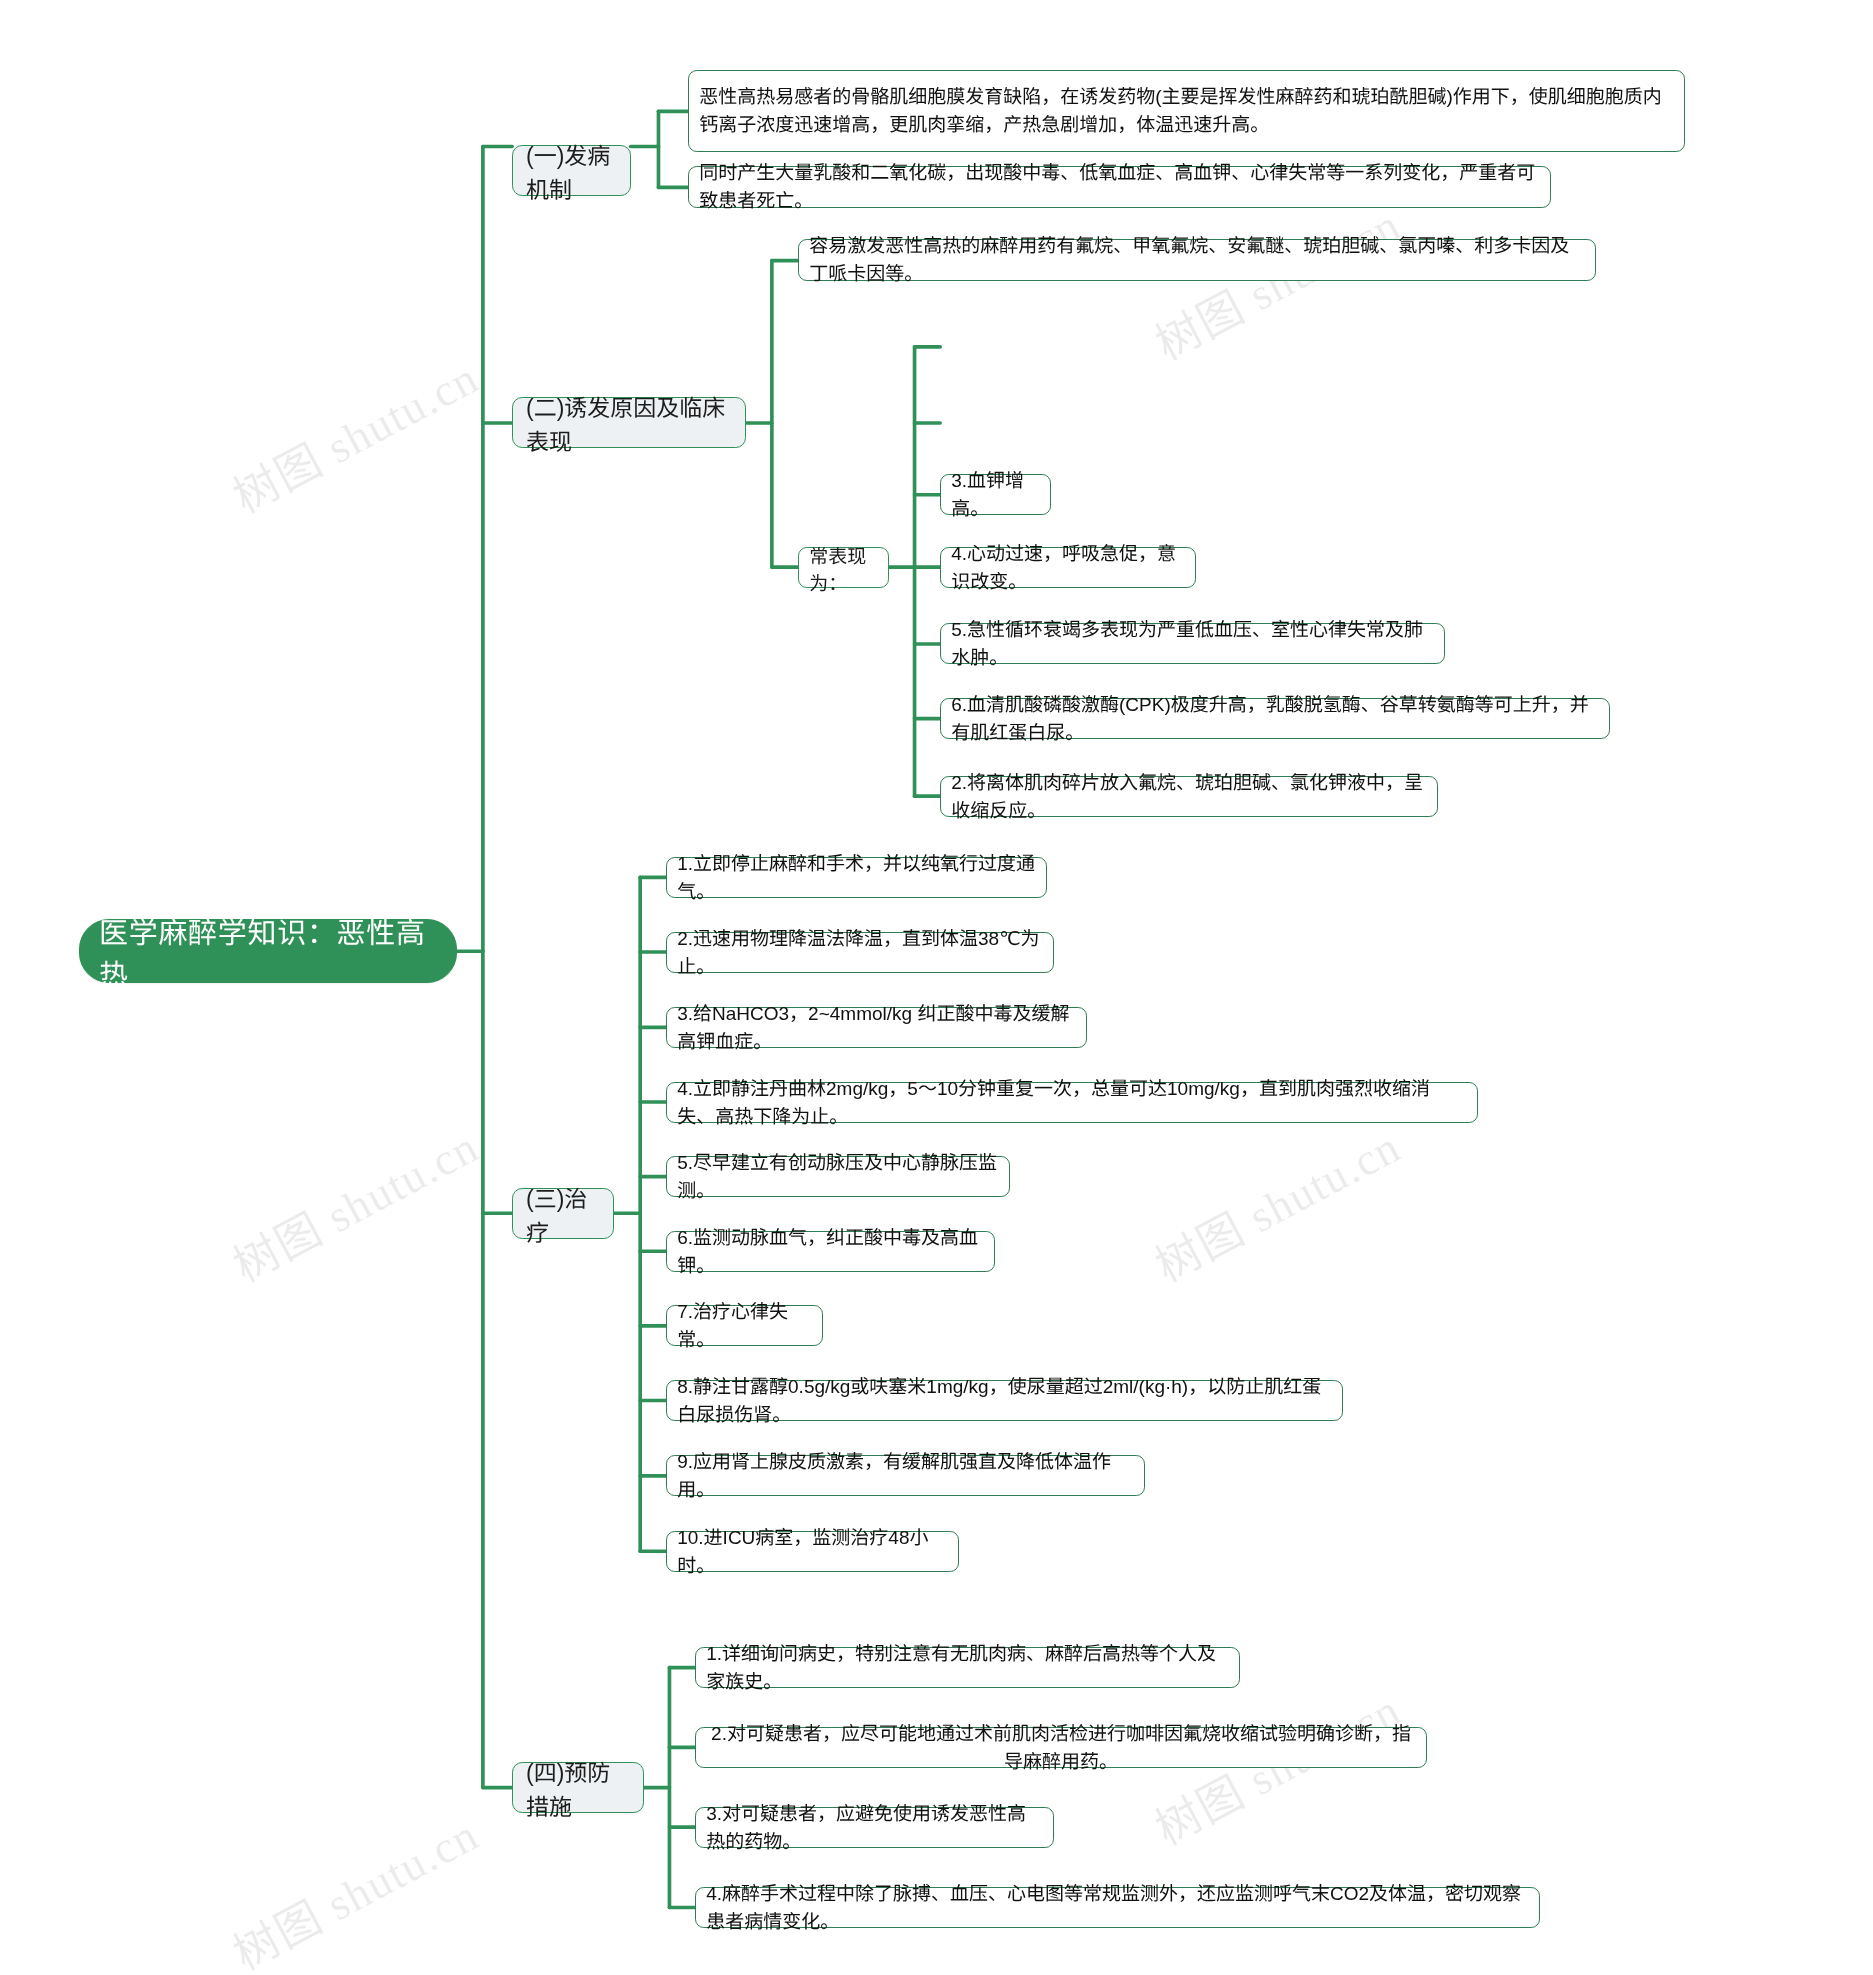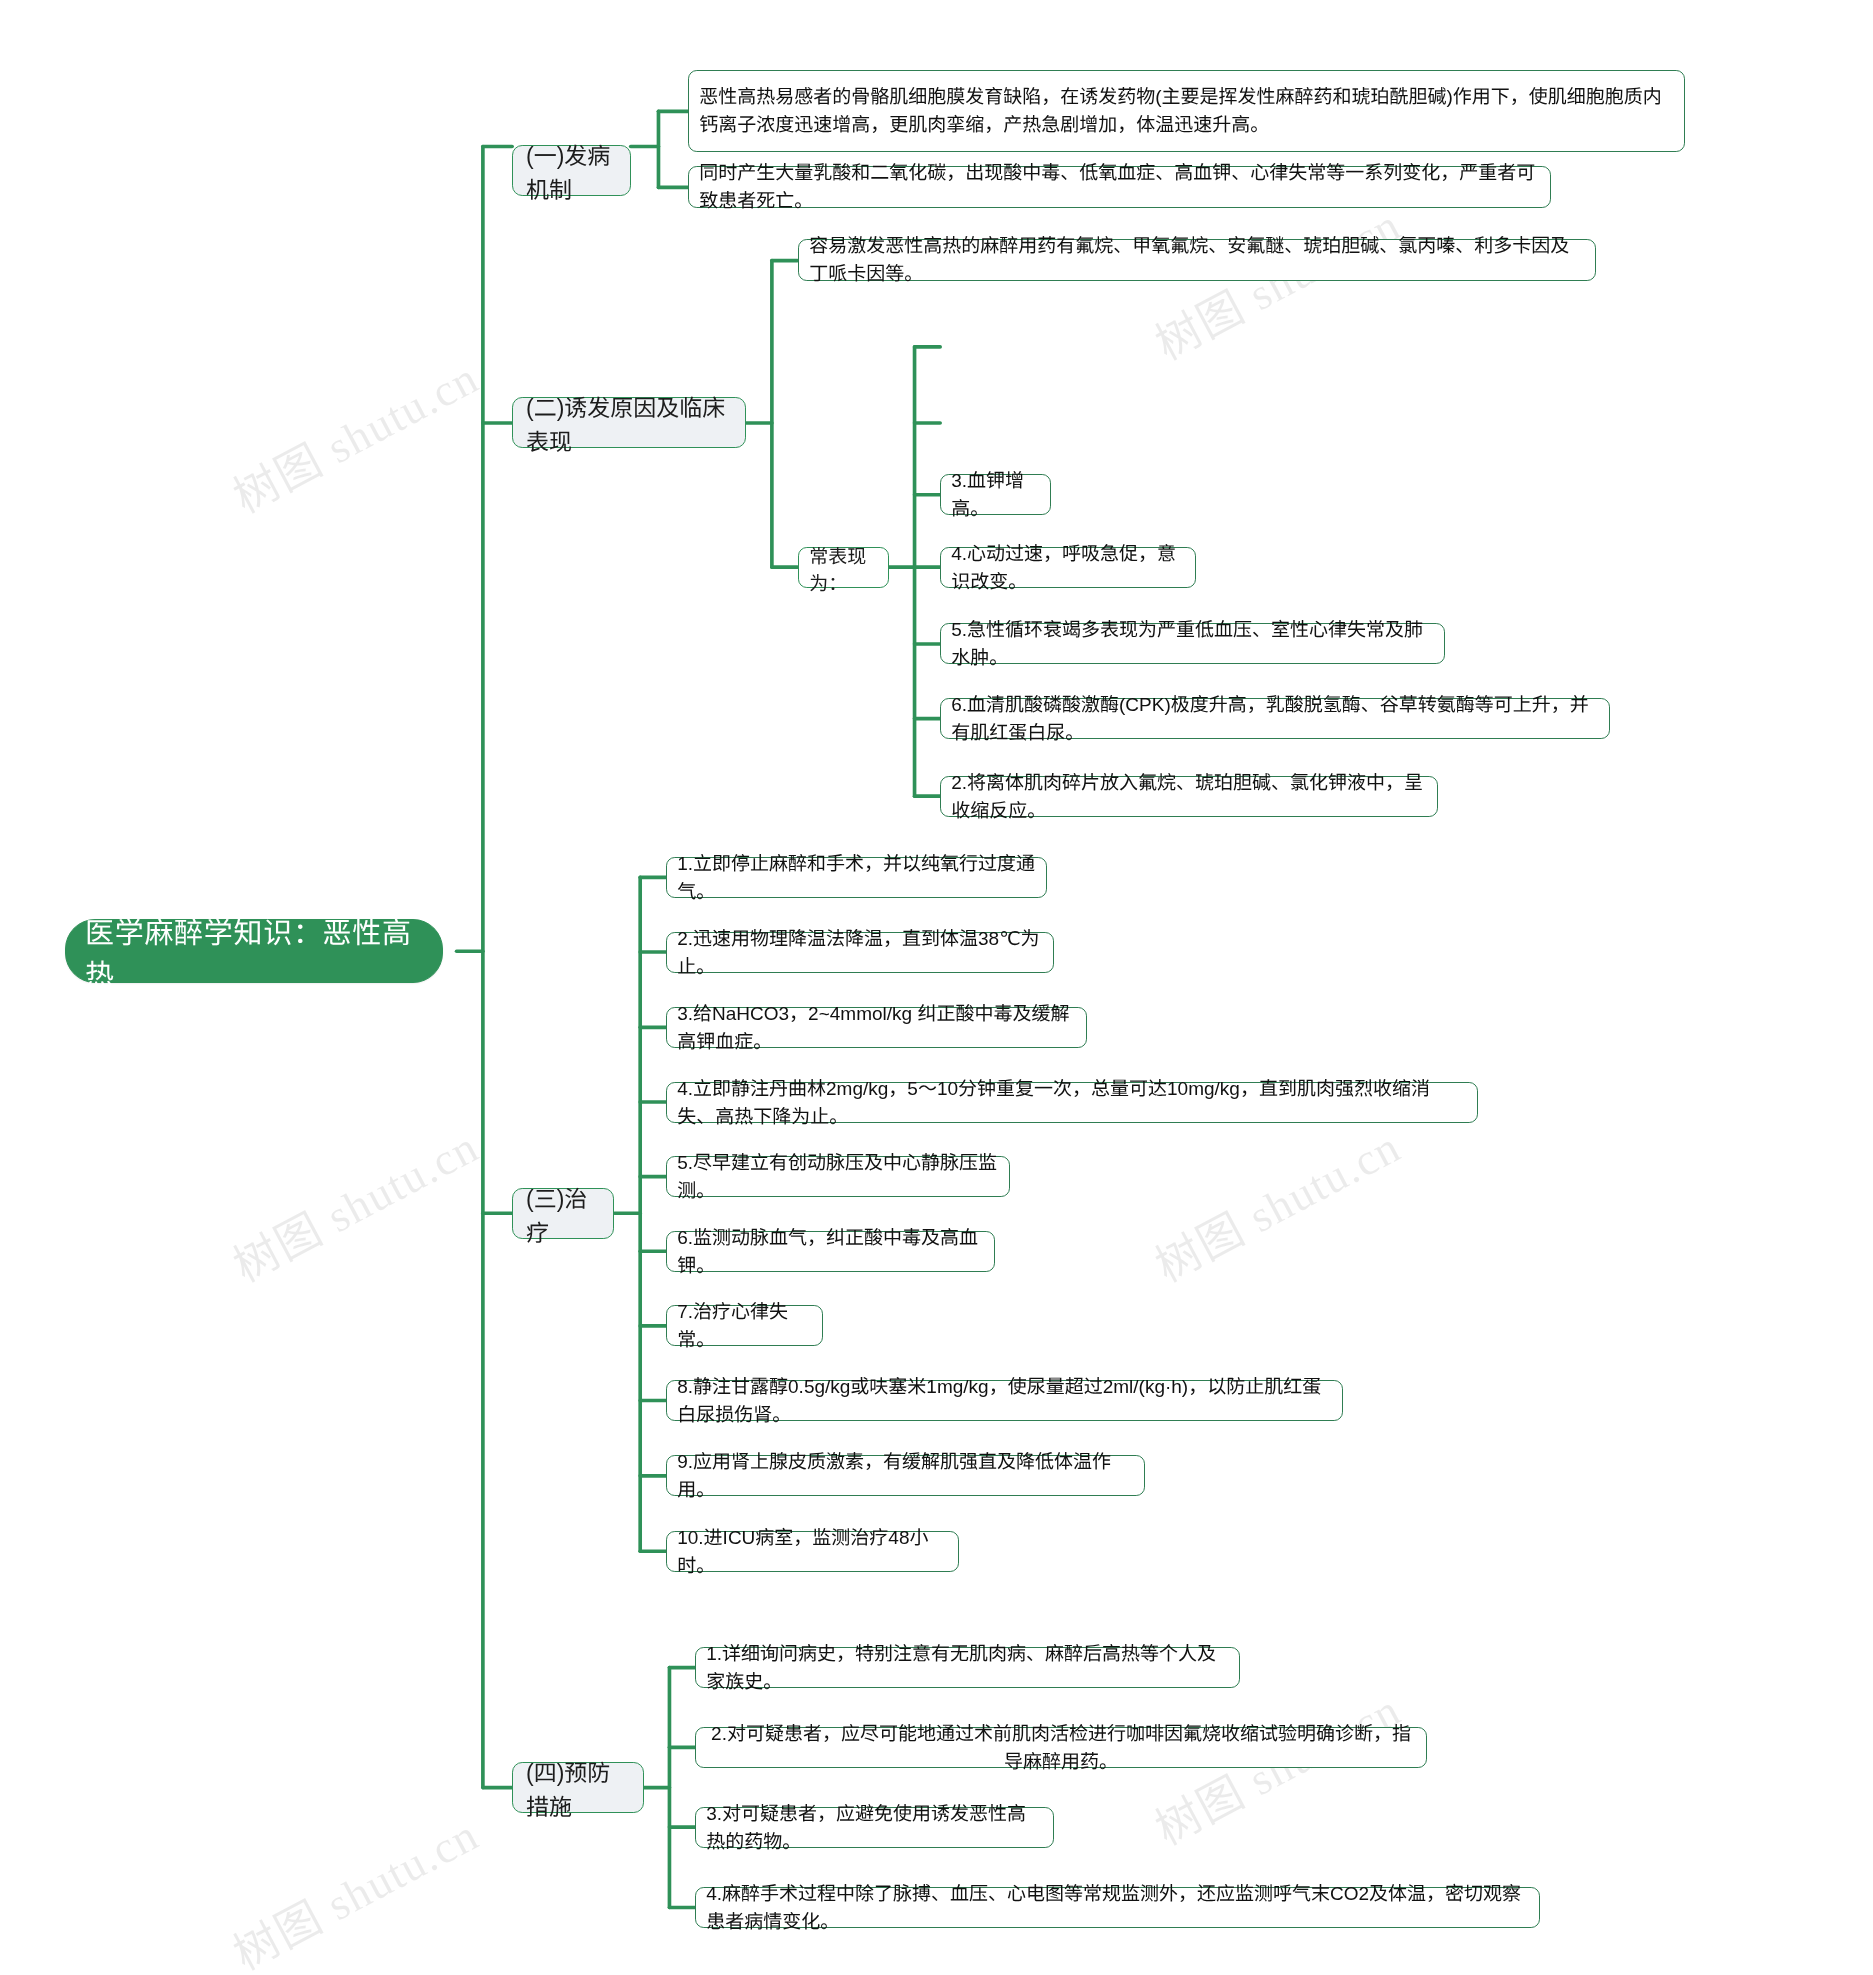--- a/index.html
+++ b/index.html
@@ -162,21 +162,21 @@
 
       <path d="M 880 2443 H 915"></path>
       <path d="M 915 2279 V 2607"></path>
       <path d="M 915 2279 H 950"></path>
       <path d="M 915 2388 H 950"></path>
       <path d="M 915 2497 H 950"></path>
       <path d="M 915 2607 H 950"></path>
     </g>
   </svg>
 
-  <div class="node root" style="left:65px; top:919px; width:378px; height:64px;border-radius:30px;">
+  <div class="node root" style="left:79px; top:919px; width:378px; height:64px;border-radius:30px;">
     <span>医学麻醉学知识：恶性高热</span>
   </div>
 
   <div class="node cat" style="left:512px; top:121px; width:119px; height:51px;margin-top:24px;">
     <span>(一)发病机制</span>
   </div>
 
   <div class="node leaf" style="left:688px; top:70px; width:997px; height:82px;">
     <span class="txt">恶性高热易感者的骨骼肌细胞膜发育缺陷，在诱发药物(主要是挥发性麻醉药和琥珀酰胆碱)作用下，使肌细胞胞质内钙离子浓度迅速增高，更肌肉挛缩，产热急剧增加，体温迅速升高。</span>
   </div>

